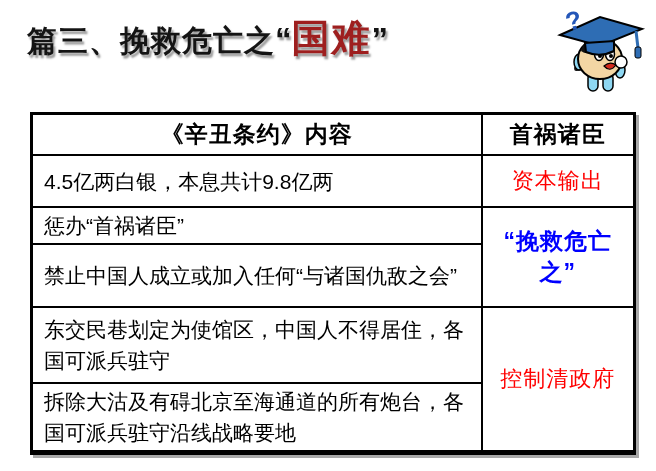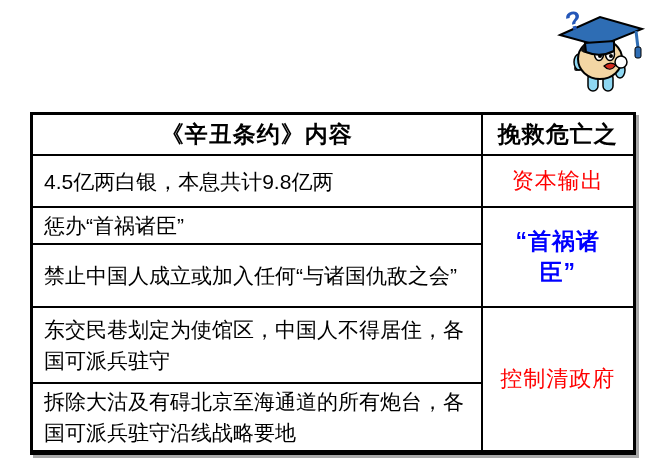--- a/index.html
+++ b/index.html
@@ -74,20 +74,23 @@
     letter-spacing: 1px;
   }
   td.purpose-red  { color: var(--table-red, #ff0000); }
   td.purpose-blue { color: var(--table-blue, #0000ff); font-weight: bold; font-size: 23px; }
 </style>
 </head>
 <body>
 
 <div class="slide">
 
+  <div class="title">
+    <span class="t-prefix">篇三、挽救危亡之</span><span class="t-quote">“</span><span class="t-highlight">国难</span><span class="t-quote">”</span>
+  </div>
 
   <div class="mascot">
     <svg viewBox="0 0 104 94" width="104" height="94">
 
       <rect x="26" y="62" width="50" height="5" rx="2" fill="#1a1a1a" transform="rotate(-5 51 64)"></rect>
 
       <rect x="40" y="71" width="10" height="18" rx="5" fill="#8ed7f2" stroke="#000" stroke-width="1.5"></rect>
       <rect x="55" y="71" width="10" height="18" rx="5" fill="#8ed7f2" stroke="#000" stroke-width="1.5"></rect>
 
       <ellipse cx="31" cy="60" rx="5" ry="8" fill="#8ed7f2" stroke="#000" stroke-width="1.5"></ellipse>
@@ -118,29 +121,29 @@
   </div>
 
   <table class="treaty-table">
     <colgroup>
         <col class="c-content">
         <col class="c-purpose">
       </colgroup>
     <tbody>
       <tr style="height:38px">
         <th>《辛丑条约》内容</th>
-        <th>挽救危亡之</th>
+        <th>首祸诸臣</th>
       </tr>
       <tr style="height:52px">
         <td class="cell-content">4.5亿两白银，本息共计9.8亿两</td>
         <td class="cell-purpose purpose-red">资本输出</td>
       </tr>
       <tr style="height:35px">
         <td class="cell-content">惩办“首祸诸臣”</td>
-        <td class="cell-purpose purpose-blue" rowspan="2">“首祸诸臣”</td>
+        <td class="cell-purpose purpose-blue" rowspan="2">“挽救危亡之”</td>
       </tr>
       <tr style="height:63px">
         <td class="cell-content">禁止中国人成立或加入任何“与诸国仇敌之会”</td>
       </tr>
       <tr style="height:76px">
         <td class="cell-content">东交民巷划定为使馆区，中国人不得居住，各国可派兵驻守</td>
         <td class="cell-purpose purpose-red" rowspan="2">控制清政府</td>
       </tr>
       <tr style="height:69px">
         <td class="cell-content">拆除大沽及有碍北京至海通道的所有炮台，各国可派兵驻守沿线战略要地</td>

